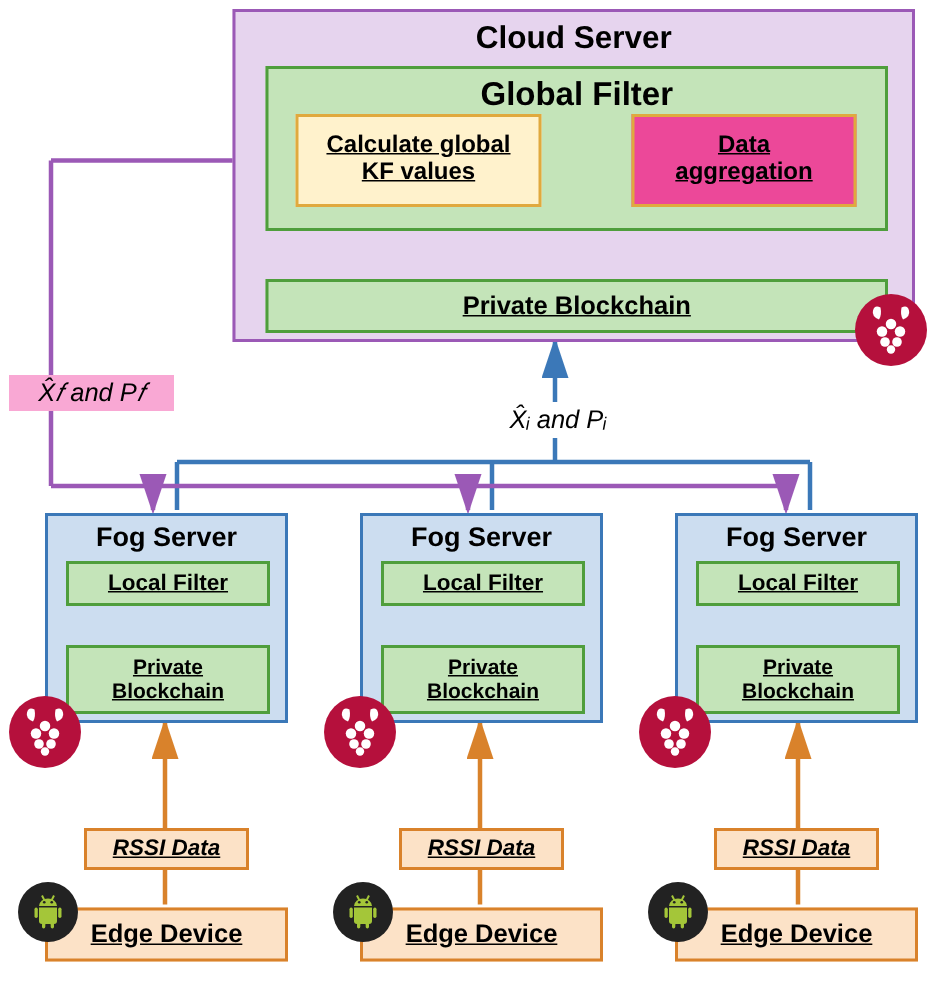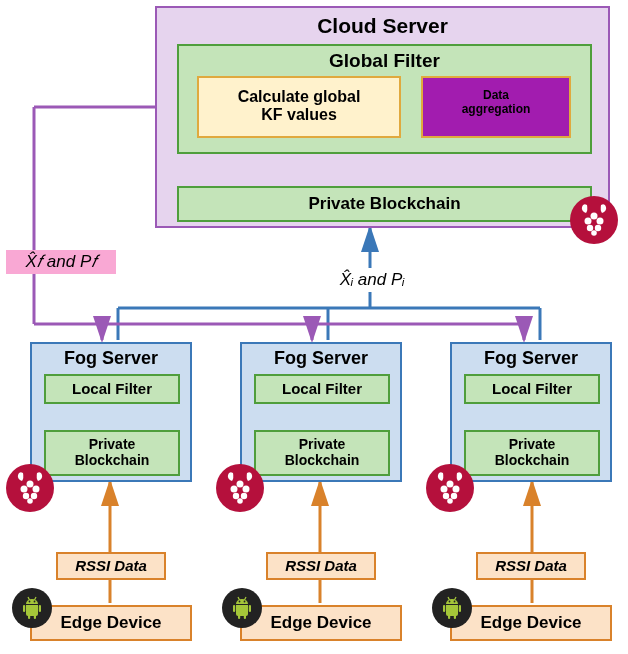--- a/index.html
+++ b/index.html
@@ -11,20 +11,21 @@
     height: 654px;
     position: relative;
   }
   svg { display: block; }
   .box {
     position: absolute;
     border-width: 2px;
     border-style: solid;
     text-align: center;
     font-weight: bold;
+    text-decoration: underline;
   }
   .title {
     position: absolute;
     font-weight: bold;
     text-align: center;
   }
   .label-italic {
     position: absolute;
     font-style: italic;
     text-align: center;
@@ -90,26 +91,26 @@
 
   <line x1="110" y1="603" x2="110" y2="482" stroke="#D9822B" stroke-width="3" marker-end="url(#arr-orange)"></line>
   <line x1="320" y1="603" x2="320" y2="482" stroke="#D9822B" stroke-width="3" marker-end="url(#arr-orange)"></line>
   <line x1="532" y1="603" x2="532" y2="482" stroke="#D9822B" stroke-width="3" marker-end="url(#arr-orange)"></line>
 </svg>
 
 <div class="box" style="left:155px; top:6px; width:455px; height:222px; border-color:#9B59B6; background:#E6D4EE; z-index:2;">
   <div class="title" style="left:0; right:0; top:6px; font-size:21px;">Cloud Server</div>
 
   <div class="box" style="left:20px; top:36px; width:415px; height:110px; border-color:#4F9E3C; background:#C4E4B9;">
-    <div class="title" style="left:0; right:0; top:4px; font-size:19px;text-align:center;">Global Filter</div>
-
-    <div class="box" style="left:18px; top:30px; width:204px; height:62px; border-color:#E0A93E; background:#FFF2CC; font-size:16px; padding-top:10px; white-space:pre-line;"><span>Calculate global
+    <div class="title" style="left:0; right:0; top:4px; font-size:22px;text-align:center;">Global Filter</div>
+
+    <div class="box" style="left:18px; top:30px; width:164px; height:62px; border-color:#E0A93E; background:#FFF2CC; font-size:16px; padding-top:10px; white-space:pre-line;"><span>Calculate global
 KF values</span></div>
 
-    <div class="box" style="left:242px; top:30px; width:150px; height:62px; border-color:#E0A93E; background:#a21caf; font-size:12px; padding-top:10px; white-space:pre-line;"><span>Data
+    <div class="box" style="left:242px; top:30px; width:150px; height:62px; border-color:#E0A93E; background:#ec4899; font-size:16px; padding-top:10px; white-space:pre-line;"><span>Data
 aggregation</span></div>
   </div>
 
   <div class="box" style="left:20px; top:178px; width:415px; height:36px; border-color:#4F9E3C; background:#C4E4B9; font-size:17px; line-height:32px;"><span>Private Blockchain</span></div>
 </div>
 
 <div class="icon-circle rpi-circle" style="left:570px; top:196px; z-index:5;">
   <svg class="rpi-svg" width="30" height="34" viewBox="0 0 30 34">
     <g fill="#fff">
       <path d="M8 2 Q4 0 3 4 Q2 8 7 10 Q9 7 8 2 Z"></path>

